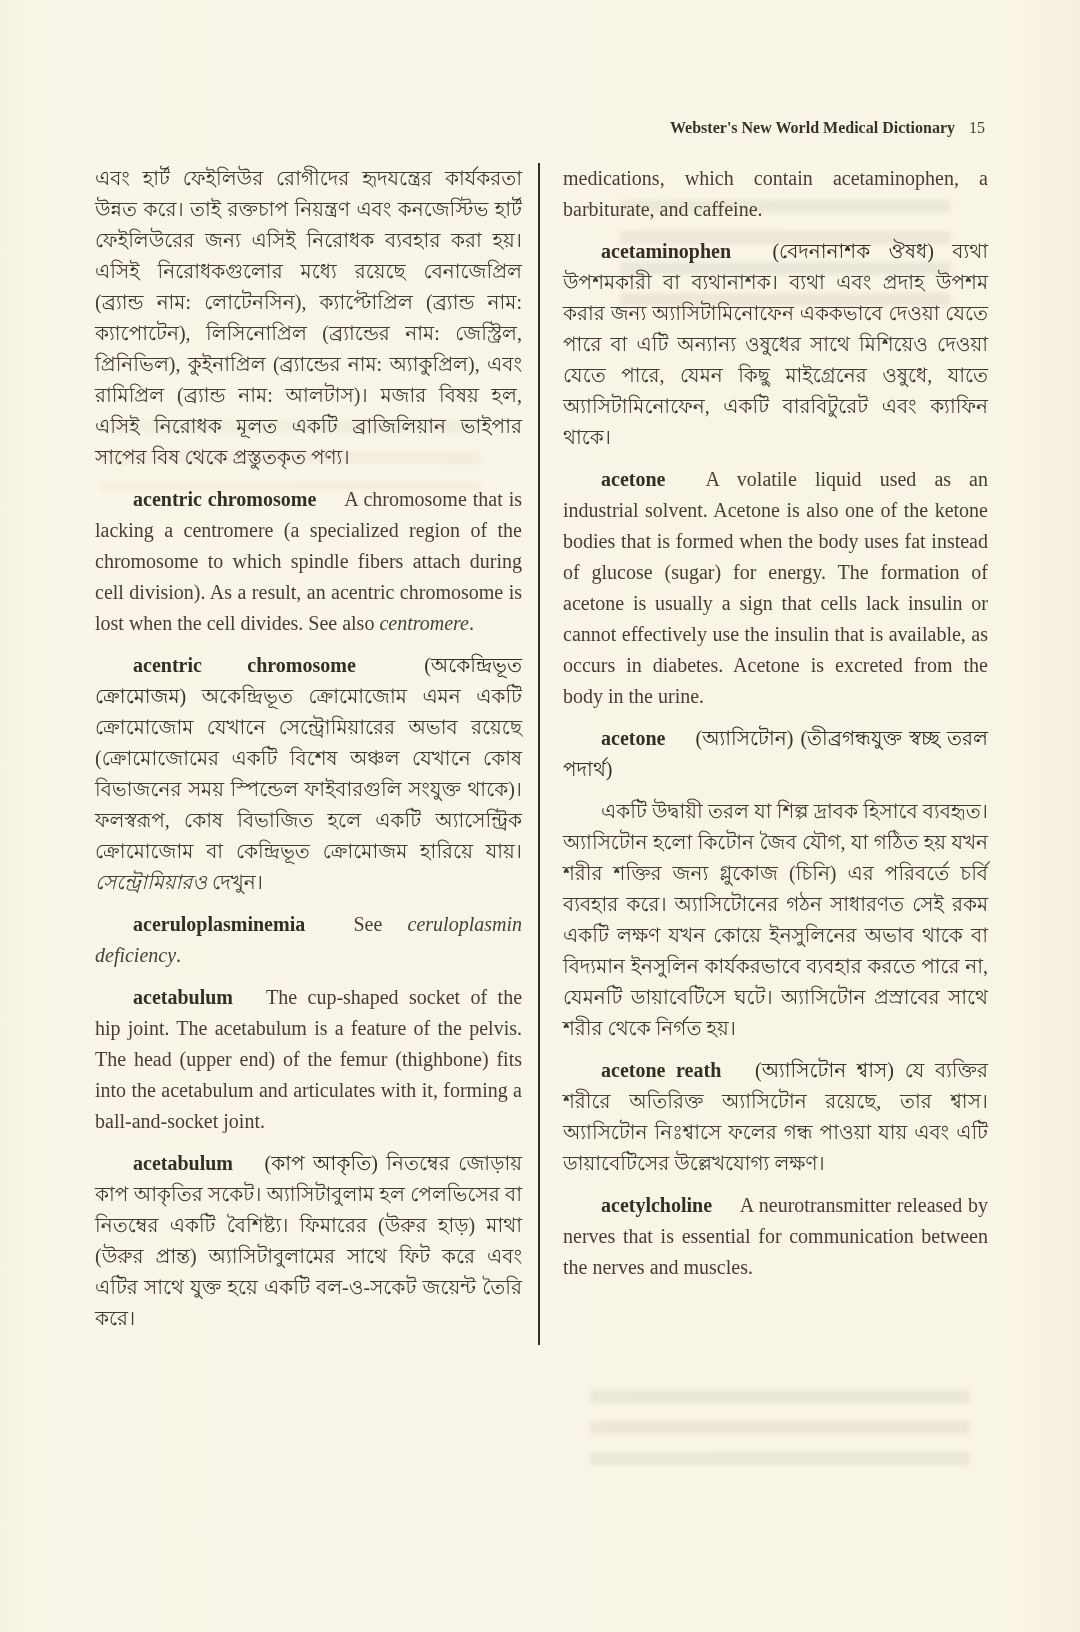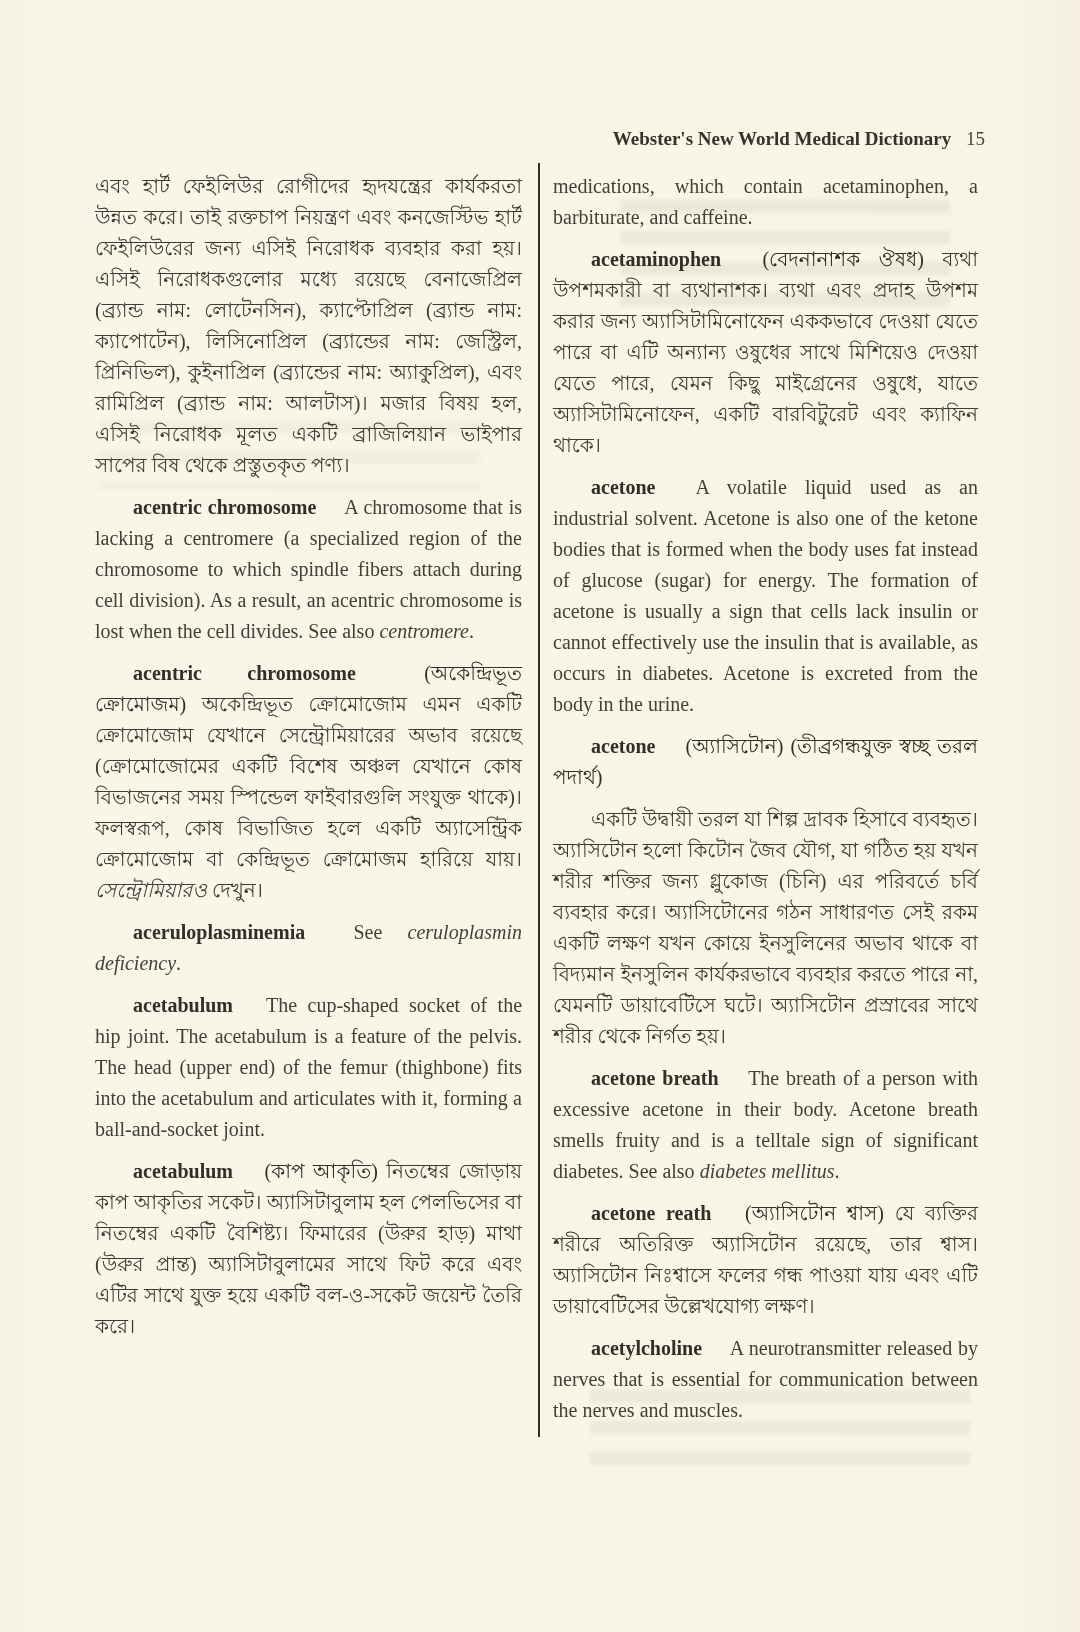--- a/index.html
+++ b/index.html
@@ -6,35 +6,35 @@
   body{
     width:1080px;height:1632px;
     background:#f8f4e6;
     font-family:"Liberation Serif","DejaVu Serif",serif;
     color:#443e36;
     overflow:hidden;
     position:relative;
   }
   .page{position:absolute;inset:0;background:linear-gradient(90deg,#f6f2e3 0%,#f9f5e8 6%,#f8f4e6 94%,#f4efdf 100%);}
   .header{
-    position:absolute;top:125px;right:95px;
-    font-size:19px;line-height:28px;color:#37322b;
+    position:absolute;top:114px;right:95px;
+    font-size:16px;line-height:28px;color:#37322b;
     white-space:nowrap;
   }
   .header-title{font-weight:bold;}
   .header-page{font-weight:normal;margin-left:10px;color:#46413a;}
   .columns{
     position:absolute;top:163px;left:95px;width:895px;
     display:flex;flex-direction:row;align-items:stretch;
   }
   .col{font-size:20px;line-height:31px;text-align:justify;}
   .col-left{width:427px;padding-right:16px;border-right:2px solid #332e28;}
-  .col-right{width:425px;padding-left:13px;}
+  .col-right{width:425px;padding-left:23px;}
   p.entry{margin:11px 0;text-indent:38px;}
-  p.first{margin-top:8px;}
+  p.first{margin-top:0;}
   p.cont{text-indent:0;}
   p.body-para{margin-top:6px;}
   .hw{font-weight:bold;color:#332e27;margin-right:23px;}
   .hwp{font-weight:normal;color:#332e27;}
   i{color:#46413a;}
   .bn{color:#3f3a32;}
   .bleed{
     position:absolute;pointer-events:none;
     background:repeating-linear-gradient(to bottom,rgba(140,128,104,0.10) 0 13px,rgba(0,0,0,0) 13px 31px);
     filter:blur(2px);
@@ -116,24 +116,20 @@
       <p class="entry bn">
         <span class="hw">acetone</span>
         <span class="hwp">(অ্যাসিটোন)</span>
         <span class="hwp">(তীব্রগন্ধযুক্ত স্বচ্ছ তরল পদার্থ)</span>
       </p>
 
       <p class="entry bn body-para">
         <span>একটি উদ্বায়ী তরল যা শিল্প দ্রাবক হিসাবে ব্যবহৃত। অ্যাসিটোন হলো কিটোন জৈব যৌগ, যা গঠিত হয় যখন শরীর শক্তির জন্য গ্লুকোজ (চিনি) এর পরিবর্তে চর্বি ব্যবহার করে। অ্যাসিটোনের গঠন সাধারণত সেই রকম একটি লক্ষণ যখন কোয়ে ইনসুলিনের অভাব থাকে বা বিদ্যমান ইনসুলিন কার্যকরভাবে ব্যবহার করতে পারে না, যেমনটি ডায়াবেটিসে ঘটে। অ্যাসিটোন প্রস্রাবের সাথে শরীর থেকে নির্গত হয়।</span>
       </p>
 
-      <p class="entry">
-        <span class="hw">acetone breath</span>
-        <span>The breath of a person with excessive acetone in their body. Acetone breath smells fruity and is a telltale sign of significant diabetes. See also </span><i>diabetes mellitus</i><span>.</span>
-      </p>
 
       <p class="entry bn">
         <span class="hw">acetone reath</span>
         <span class="hwp">(অ্যাসিটোন শ্বাস)</span>
         <span>যে ব্যক্তির শরীরে অতিরিক্ত অ্যাসিটোন রয়েছে, তার শ্বাস। অ্যাসিটোন নিঃশ্বাসে ফলের গন্ধ পাওয়া যায় এবং এটি ডায়াবেটিসের উল্লেখযোগ্য লক্ষণ।</span>
       </p>
 
 
       <p class="entry">
         <span class="hw">acetylcholine</span>

